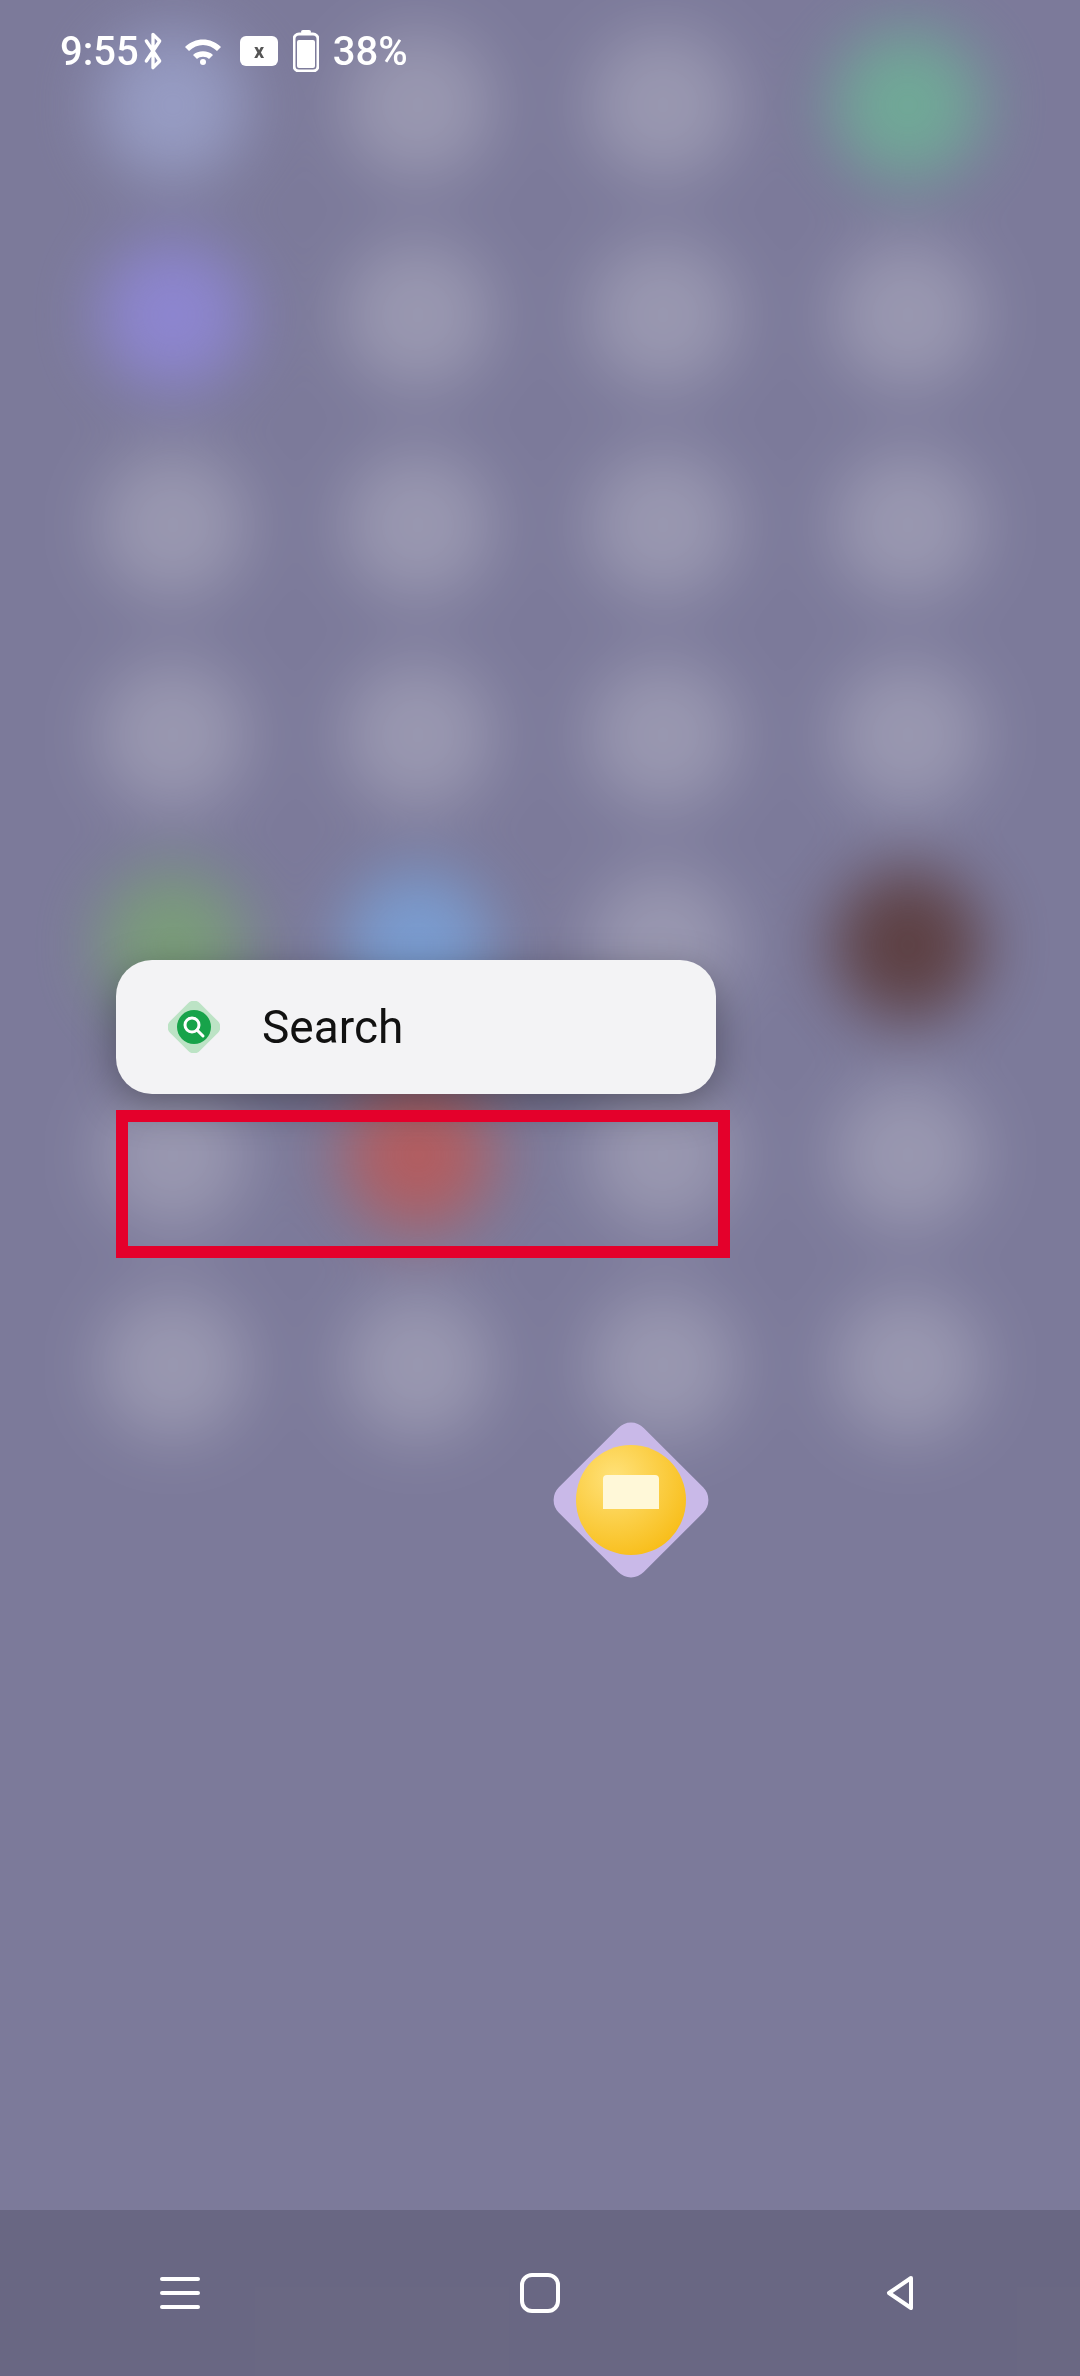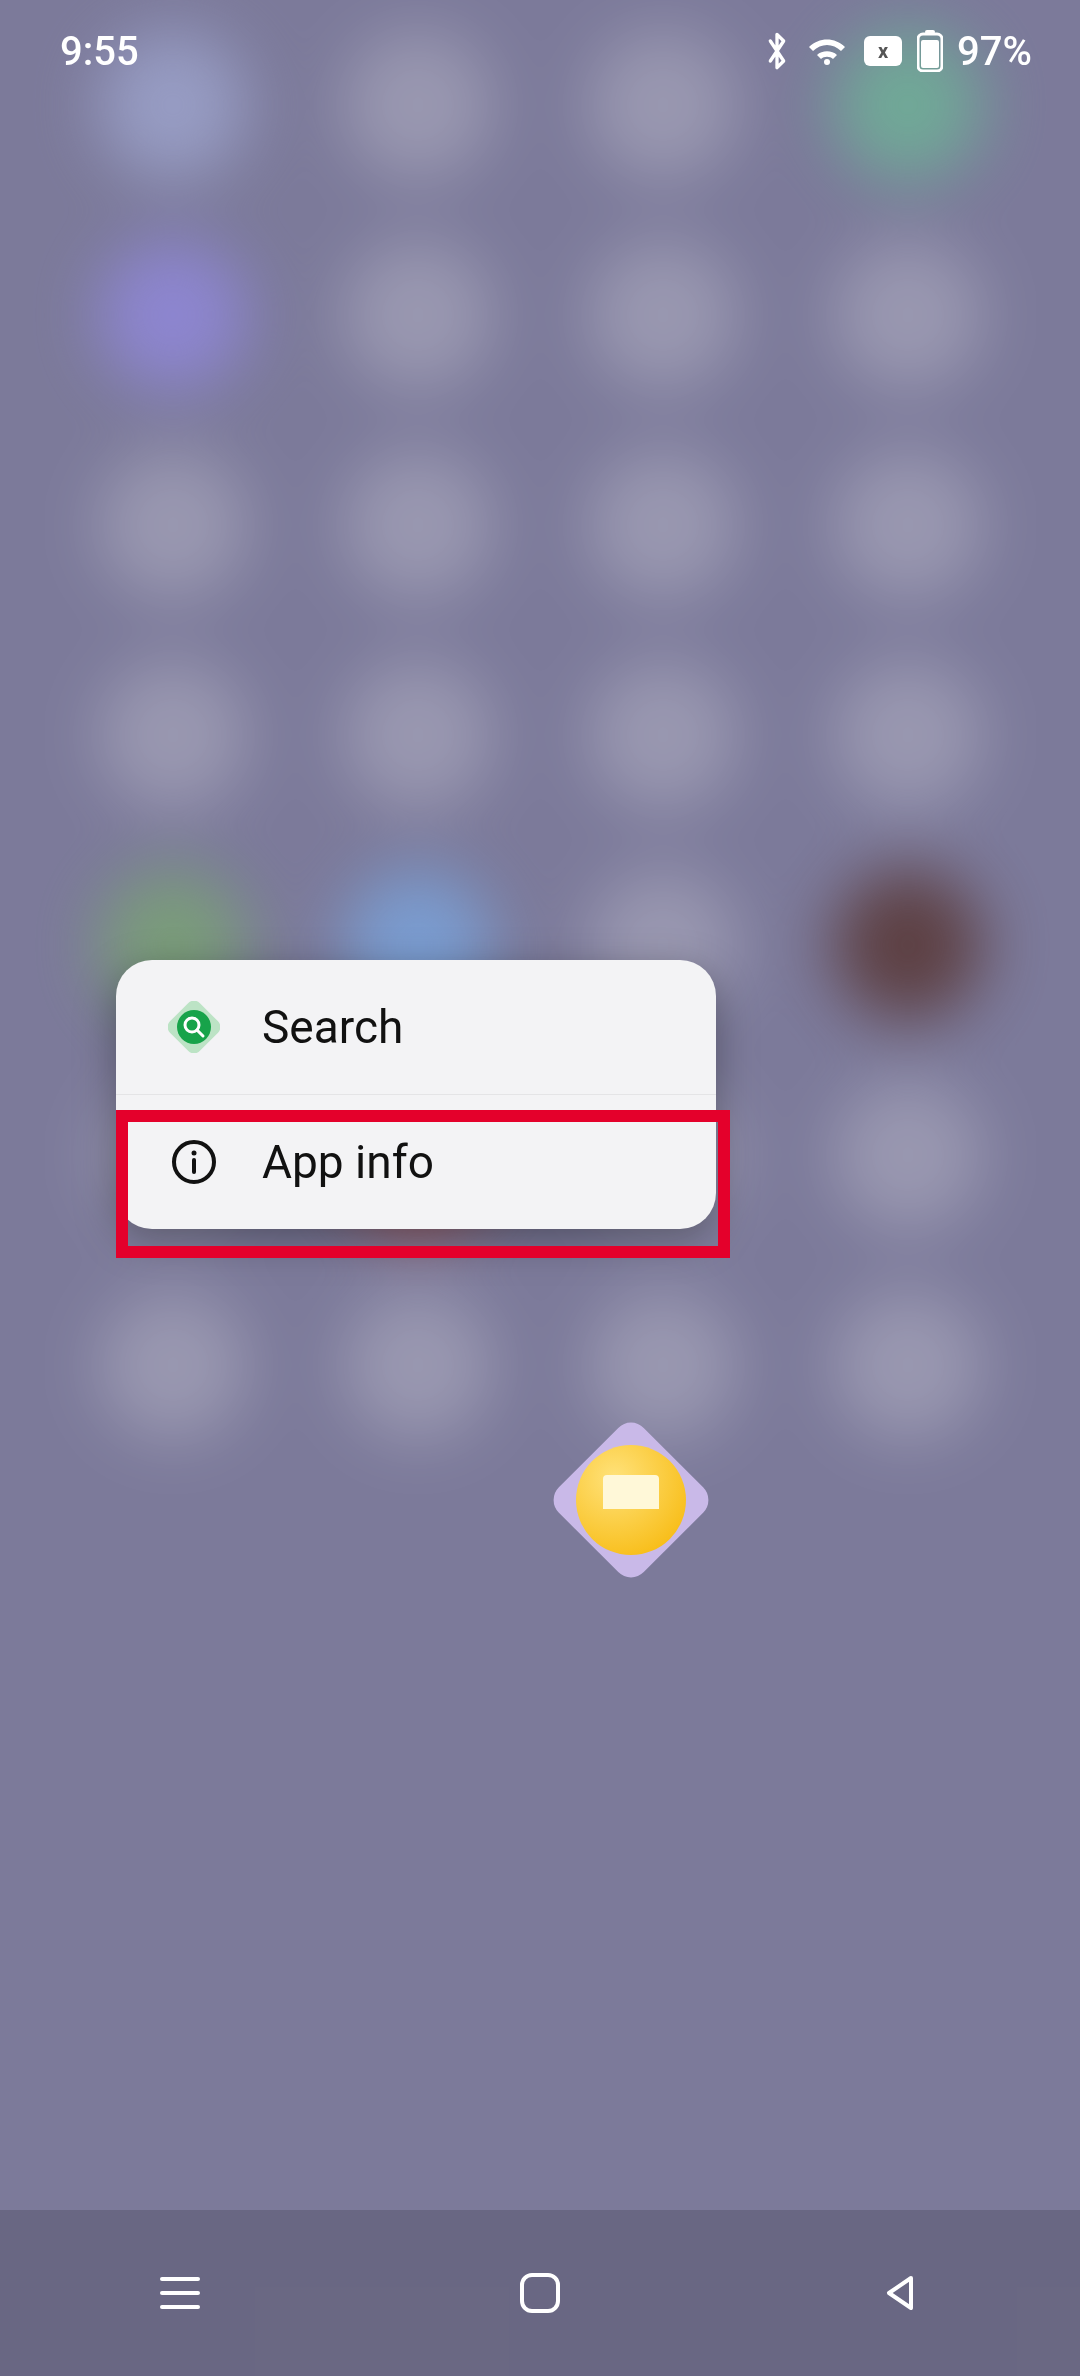--- a/index.html
+++ b/index.html
@@ -6,21 +6,21 @@
   html, body { width: 1080px; height: 2376px; overflow: hidden; font-family: -apple-system, "Segoe UI", Roboto, sans-serif; }
   body { position: relative; background: #7c7a9a; }
 
   
   .bg { position: absolute; inset: 0; filter: blur(32px); opacity: 0.9; }
   .bg-row { display: flex; justify-content: space-around; padding: 30px 50px; }
   .bg-cell { width: 150px; height: 150px; border-radius: 50%; background: rgba(255,255,255,0.25); }
 
   
   .status-bar { position: absolute; top: 0; left: 0; right: 0; height: 96px;
-                display: flex; align-items: center; justify-content: space-between;
+                display: flex; align-items: center; justify-content: flex-start;
                 padding: 6px 48px 0 60px; color: #fff; font-size: 40px; font-weight: 500; z-index: 10; }
   .status-right { display: flex; align-items: center; gap: 14px; }
   .status-right svg { display: block; }
 
   
   .context-menu { position: absolute; left: 116px; top: 960px; width: 600px;
                   background: #f3f3f5; border-radius: 36px;
                   box-shadow: 0 12px 40px rgba(0,0,0,0.35); overflow: hidden; z-index: 20; }
   .menu-item { display: flex; align-items: center; gap: 42px; padding: 40px 52px;
                font-size: 46px; color: #111; }
@@ -116,45 +116,35 @@
         <text x="20" y="23" text-anchor="middle" font-size="20" font-weight="700" fill="#555">x</text>
       </svg>
     </span>
     <span>
       <svg width="26" height="42" viewBox="0 0 26 42">
         <rect x="8" y="0" width="10" height="4" rx="2" fill="#fff"></rect>
         <rect x="1" y="4" width="24" height="37" rx="5" fill="none" stroke="#fff" stroke-width="3"></rect>
         <rect x="4" y="10" width="18" height="28" rx="2" fill="#fff"></rect>
       </svg>
     </span>
-    <span>97%</span>
+    <span>38%</span>
   </div>
 </div>
 
 <div class="context-menu">
   <div class="menu-item">
     <span class="mi-icon">
       <svg width="52" height="52" viewBox="0 0 52 52">
         <rect x="5" y="5" width="42" height="42" transform="rotate(45 26 26)" rx="8" fill="#bce3c5"></rect>
         <circle cx="26" cy="26" r="17" fill="#17a34a"></circle>
         <circle cx="24" cy="24" r="7" fill="none" stroke="#fff" stroke-width="3"></circle>
         <line x1="29" y1="29" x2="35" y2="35" stroke="#fff" stroke-width="3" stroke-linecap="round"></line>
       </svg>
     </span>
     <span>Search</span>
-  </div>
-  <div class="menu-item">
-    <span class="mi-icon">
-      <svg width="48" height="48" viewBox="0 0 48 48" fill="none" stroke="#111" stroke-width="4">
-        <circle cx="24" cy="24" r="20"></circle>
-        <line x1="24" y1="22" x2="24" y2="34" stroke-linecap="round"></line>
-        <circle cx="24" cy="15" r="2.5" fill="#111" stroke="none"></circle>
-      </svg>
-    </span>
-    <span>App info</span>
   </div>
 </div>
 
 <div class="highlight-box"></div>
 
 <div class="selected-app">
   <div class="diamond"></div>
   <div class="folder-circle">
     <div class="folder-tab"></div>
   </div>

